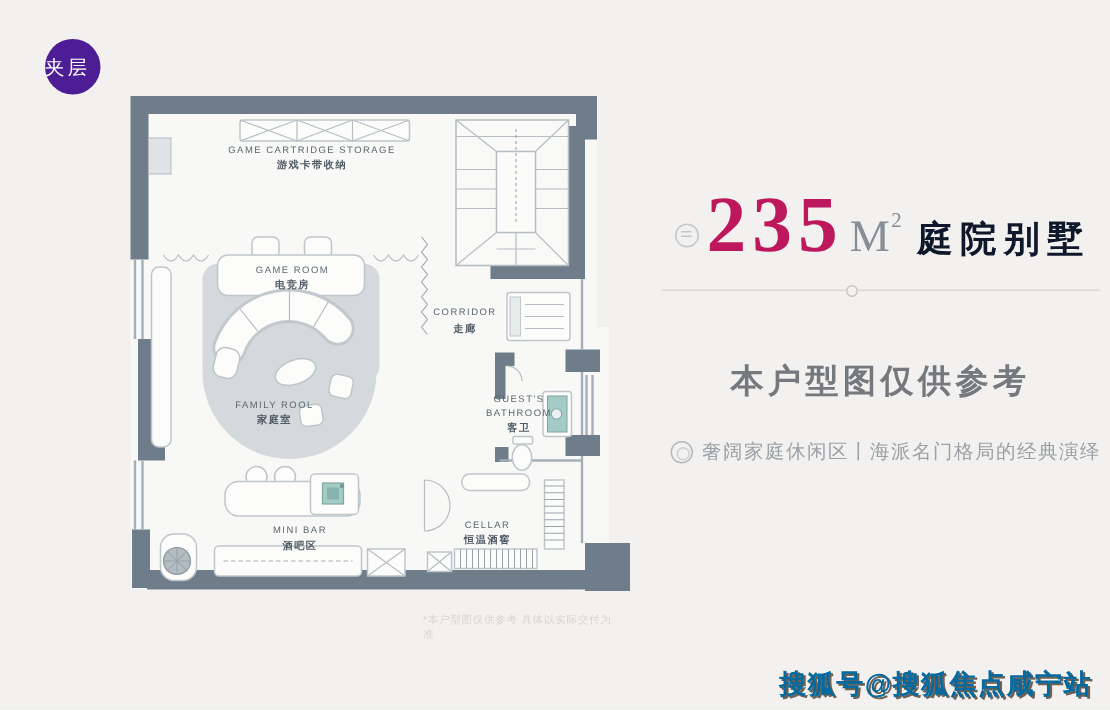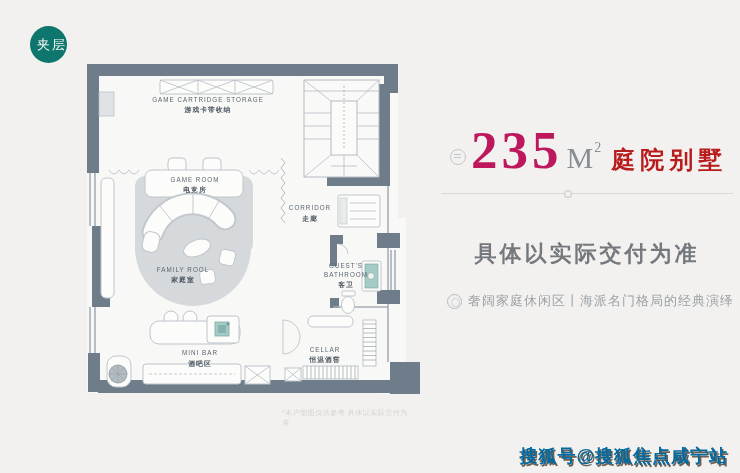--- a/index.html
+++ b/index.html
@@ -1,33 +1,33 @@
 <!DOCTYPE html>
 <html><head>
 <meta charset="utf-8">
 <style>
   html,body{margin:0;padding:0;}
   #stage{position:relative;width:740px;height:473px;background:#f2f1ef;overflow:hidden;
          font-family:"Liberation Sans","DejaVu Sans",sans-serif;}
   
   .badge{position:absolute;left:30px;top:26px;width:37px;height:37px;border-radius:50%;
-         background:#0f766e;color:#fdfdfc;display:flex;align-items:center;justify-content:flex-end;
+         background:#4c1d95;color:#fdfdfc;display:flex;align-items:center;justify-content:flex-start;
          font-family:"Liberation Serif","DejaVu Serif",serif;font-size:13px;letter-spacing:2px;}
   
   .area-row{position:absolute;left:450px;top:124px;width:290px;display:flex;align-items:baseline;color:#8a9099;}
   .area-seal{width:14px;height:14px;border:1px solid #b8bcc0;border-radius:50%;margin-right:5px;
              align-self:center;position:relative;top:6px;opacity:.8;}
   .area-seal i{position:absolute;left:3px;top:4px;width:7px;height:1px;background:#b8bcc0;box-shadow:0 3px 0 #b8bcc0;}
   .area-num{font-family:"Liberation Serif","DejaVu Serif",serif;font-size:53px;line-height:1;
             letter-spacing:4px;font-weight:700;color:#be185d;}
   .area-unit{font-family:"Liberation Serif","DejaVu Serif",serif;font-size:30px;color:#878e96;margin-left:4px;}
   .area-sup{font-family:"Liberation Serif","DejaVu Serif",serif;font-size:14px;color:#878e96;
             position:relative;top:-16px;margin-left:1px;}
   .area-title{font-family:"Liberation Serif","DejaVu Serif",serif;font-size:24px;font-weight:600;
-              color:#b91c1c;letter-spacing:5px;margin-left:10px;}
+              color:#0f172a;letter-spacing:5px;margin-left:10px;}
   .divider{position:absolute;left:441px;top:193px;width:292px;border-top:1px solid #dbd9d5;}
   .divider .orn{position:absolute;left:42%;top:-4px;width:6px;height:6px;border:1px solid #c7c4c0;
                 border-radius:50%;background:#f2f1ef;}
   .headline{position:absolute;left:440px;top:239px;width:294px;text-align:center;
             font-family:"Liberation Serif","DejaVu Serif",serif;font-size:22px;font-weight:700;
             color:#75797e;letter-spacing:3px;}
   .subline{position:absolute;left:440px;top:292px;width:294px;display:flex;align-items:center;
            justify-content:flex-end;color:#9ba1a6;}
   .subline .txt{font-family:"Liberation Serif","DejaVu Serif",serif;font-size:13px;letter-spacing:1px;}
   .seal-sm{width:13px;height:13px;border:1px solid #b5bab e;border:1px solid #b5babe;border-radius:50%;
@@ -214,21 +214,21 @@
     <span class="area-num">235</span>
     <span class="area-unit">M</span>
     <span class="area-sup">2</span>
     <span class="area-title">庭院别墅</span>
   </div>
 
   <div class="divider">
     <span class="orn"></span>
   </div>
 
-  <div class="headline">具体以实际交付为准</div>
+  <div class="headline">本户型图仅供参考</div>
 
   <div class="subline">
     <span class="seal-sm">
         <i></i>
       </span>
     <span class="txt">奢阔家庭休闲区丨海派名门格局的经典演绎</span>
   </div>
 
   <div class="watermark">搜狐号@搜狐焦点咸宁站</div>
 </div>

